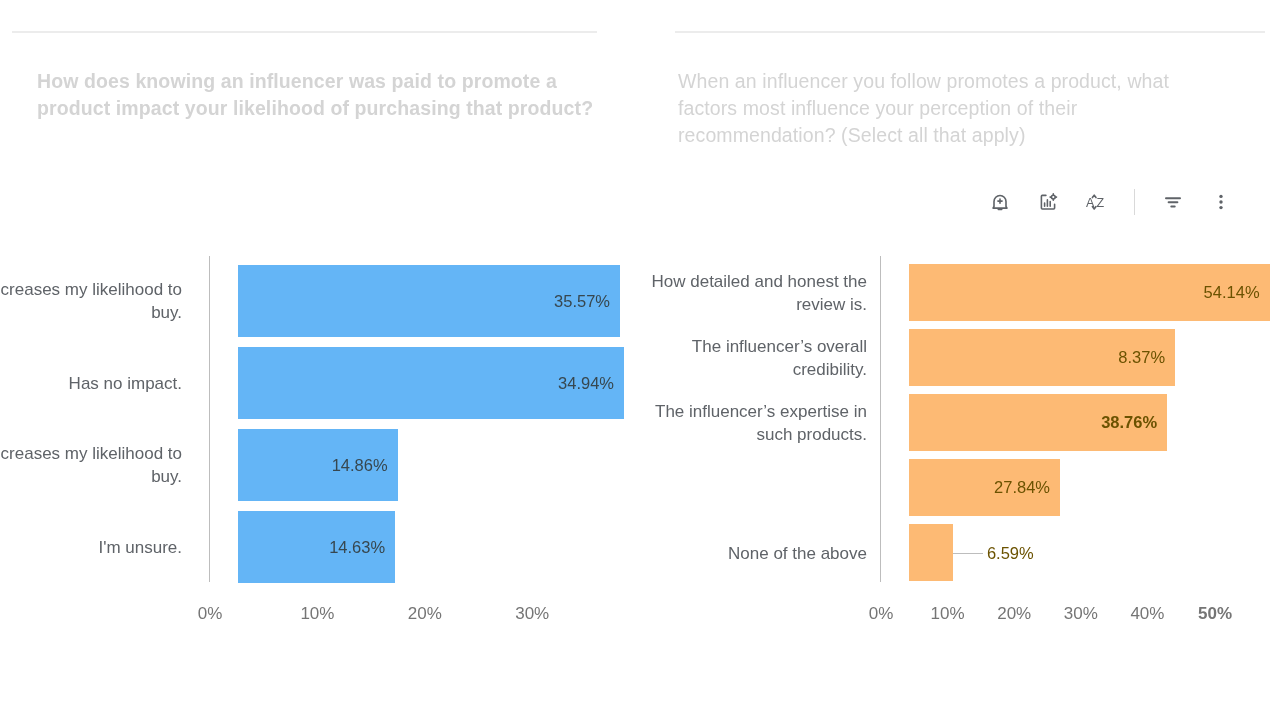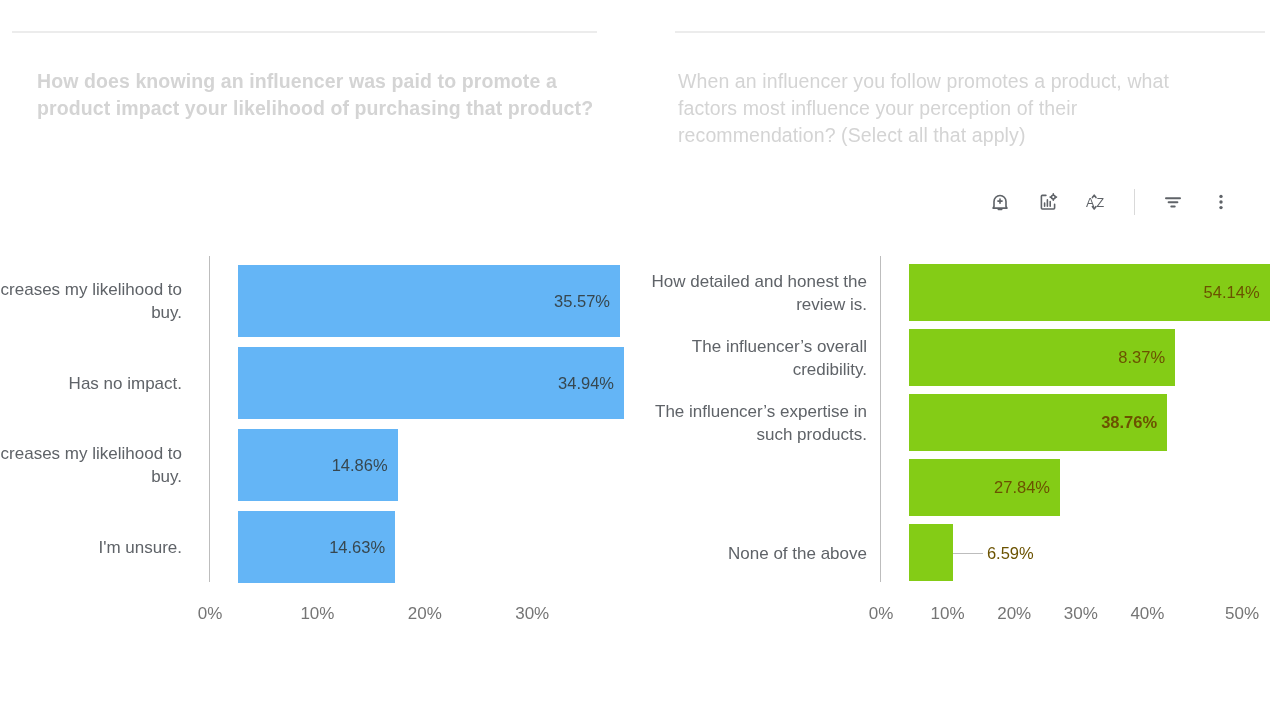--- a/index.html
+++ b/index.html
@@ -141,21 +141,21 @@
     top: 50%;
   }
 
   
   .panel-left .cat-label { right: 424px; width: 210px; }
   .panel-left .bar { background: #64b5f6; left: 210px; }
   .panel-left .axis-line { left: 209px; height: 326px; }
 
   
   .panel-right .cat-label { right: 399px; width: 230px; }
-  .panel-right .bar { background: #84cc16; left: 241px; }
+  .panel-right .bar { background: #fdba74; left: 241px; }
   .panel-right .bar-value { color: #6b5200; }
   .panel-right .axis-line { left: 240px; height: 326px; }
 
   .ticks {
     position: absolute;
     height: 24px;
   }
   .tick {
     position: absolute;
     font-size: 17px;
@@ -307,18 +307,18 @@
             <span class="bar-value outside" style="left: 318.889px; top: 50%; transform: translateY(-50%);">6.59%</span>
             <div class="bar" style="width: 43.8894px; height: 57px; top: 4px;"></div>
           </div>
         </div>
       <div class="ticks" id="ticks-right">
           <span class="tick" style="left: 241px;">0%</span>
           <span class="tick" style="left: 307.6px;">10%</span>
           <span class="tick" style="left: 374.2px;">20%</span>
           <span class="tick" style="left: 440.8px;">30%</span>
           <span class="tick" style="left: 507.4px;">40%</span>
-          <span class="tick" style="left: 602px;">50%</span>
+          <span class="tick" style="left: 575px; font-weight: bold;">50%</span>
         </div>
     </div>
   </div>
 
 </div>
 
 </body></html>

